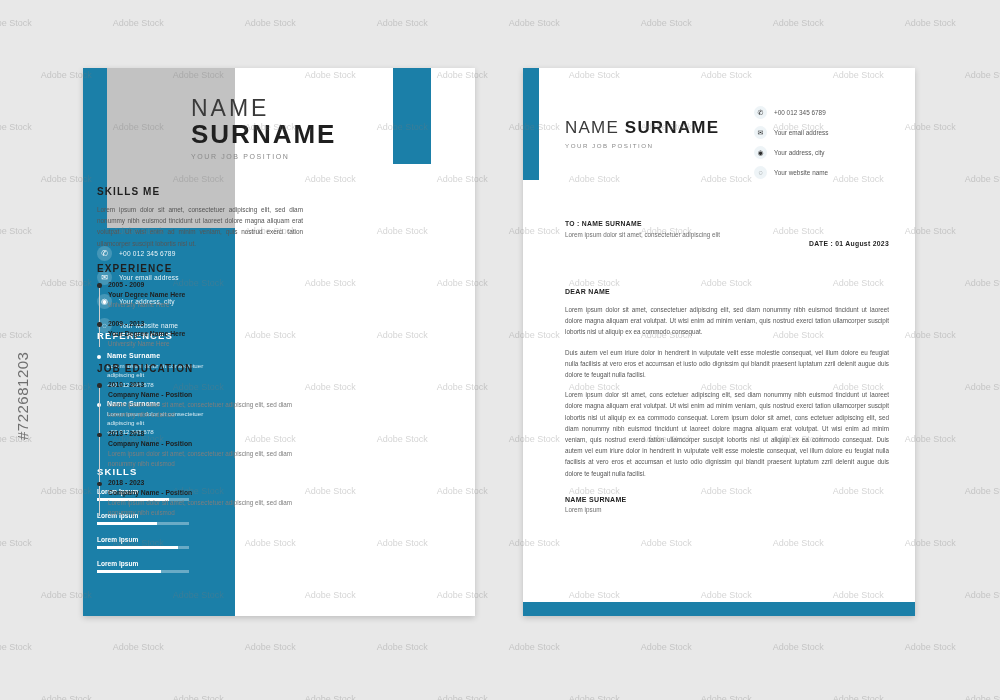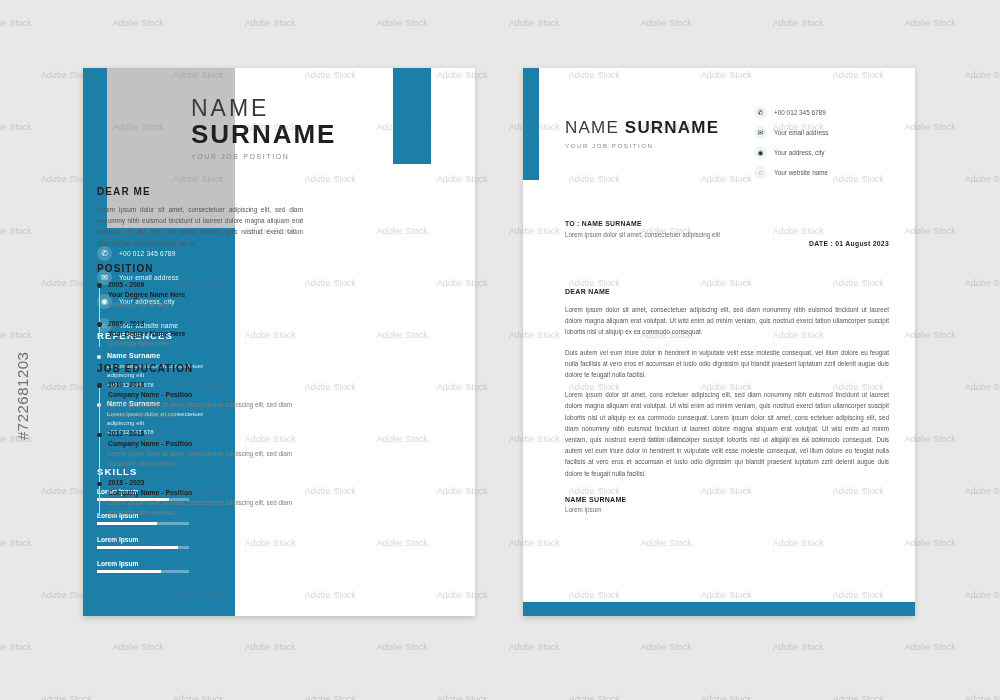--- a/index.html
+++ b/index.html
@@ -239,26 +239,26 @@
     <div class="skill">
       <div class="skill-name">Lorem Ipsum</div>
       <div class="bar">
           <i style="width: 70%;"></i>
         </div>
     </div>
   </div>
 
   <div class="r-body">
     <div class="sec">
-      <div class="sec-title">DEAR ME</div>
+      <div class="sec-title">SKILLS ME</div>
       <div class="para">Lorem ipsum dolor sit amet, consectetuer adipiscing elit, sed diam nonummy nibh euismod tincidunt ut laoreet dolore magna aliquam erat volutpat. Ut wisi enim ad minim veniam, quis nostrud exerci tation ullamcorper suscipit lobortis nisl ut.</div>
     </div>
 
     <div class="sec">
-      <div class="sec-title">POSITION</div>
+      <div class="sec-title">EXPERIENCE</div>
       <div class="tl">
         <div class="tl-item">
           <div class="tl-date">2005 - 2009</div>
           <div class="tl-role">Your Degree Name Here</div>
           <div class="tl-sub">University Name Here</div>
         </div>
         <div class="tl-item">
           <div class="tl-date">2009 - 2013</div>
           <div class="tl-role">Your Degree Name Here</div>
           <div class="tl-sub">University Name Here</div>

